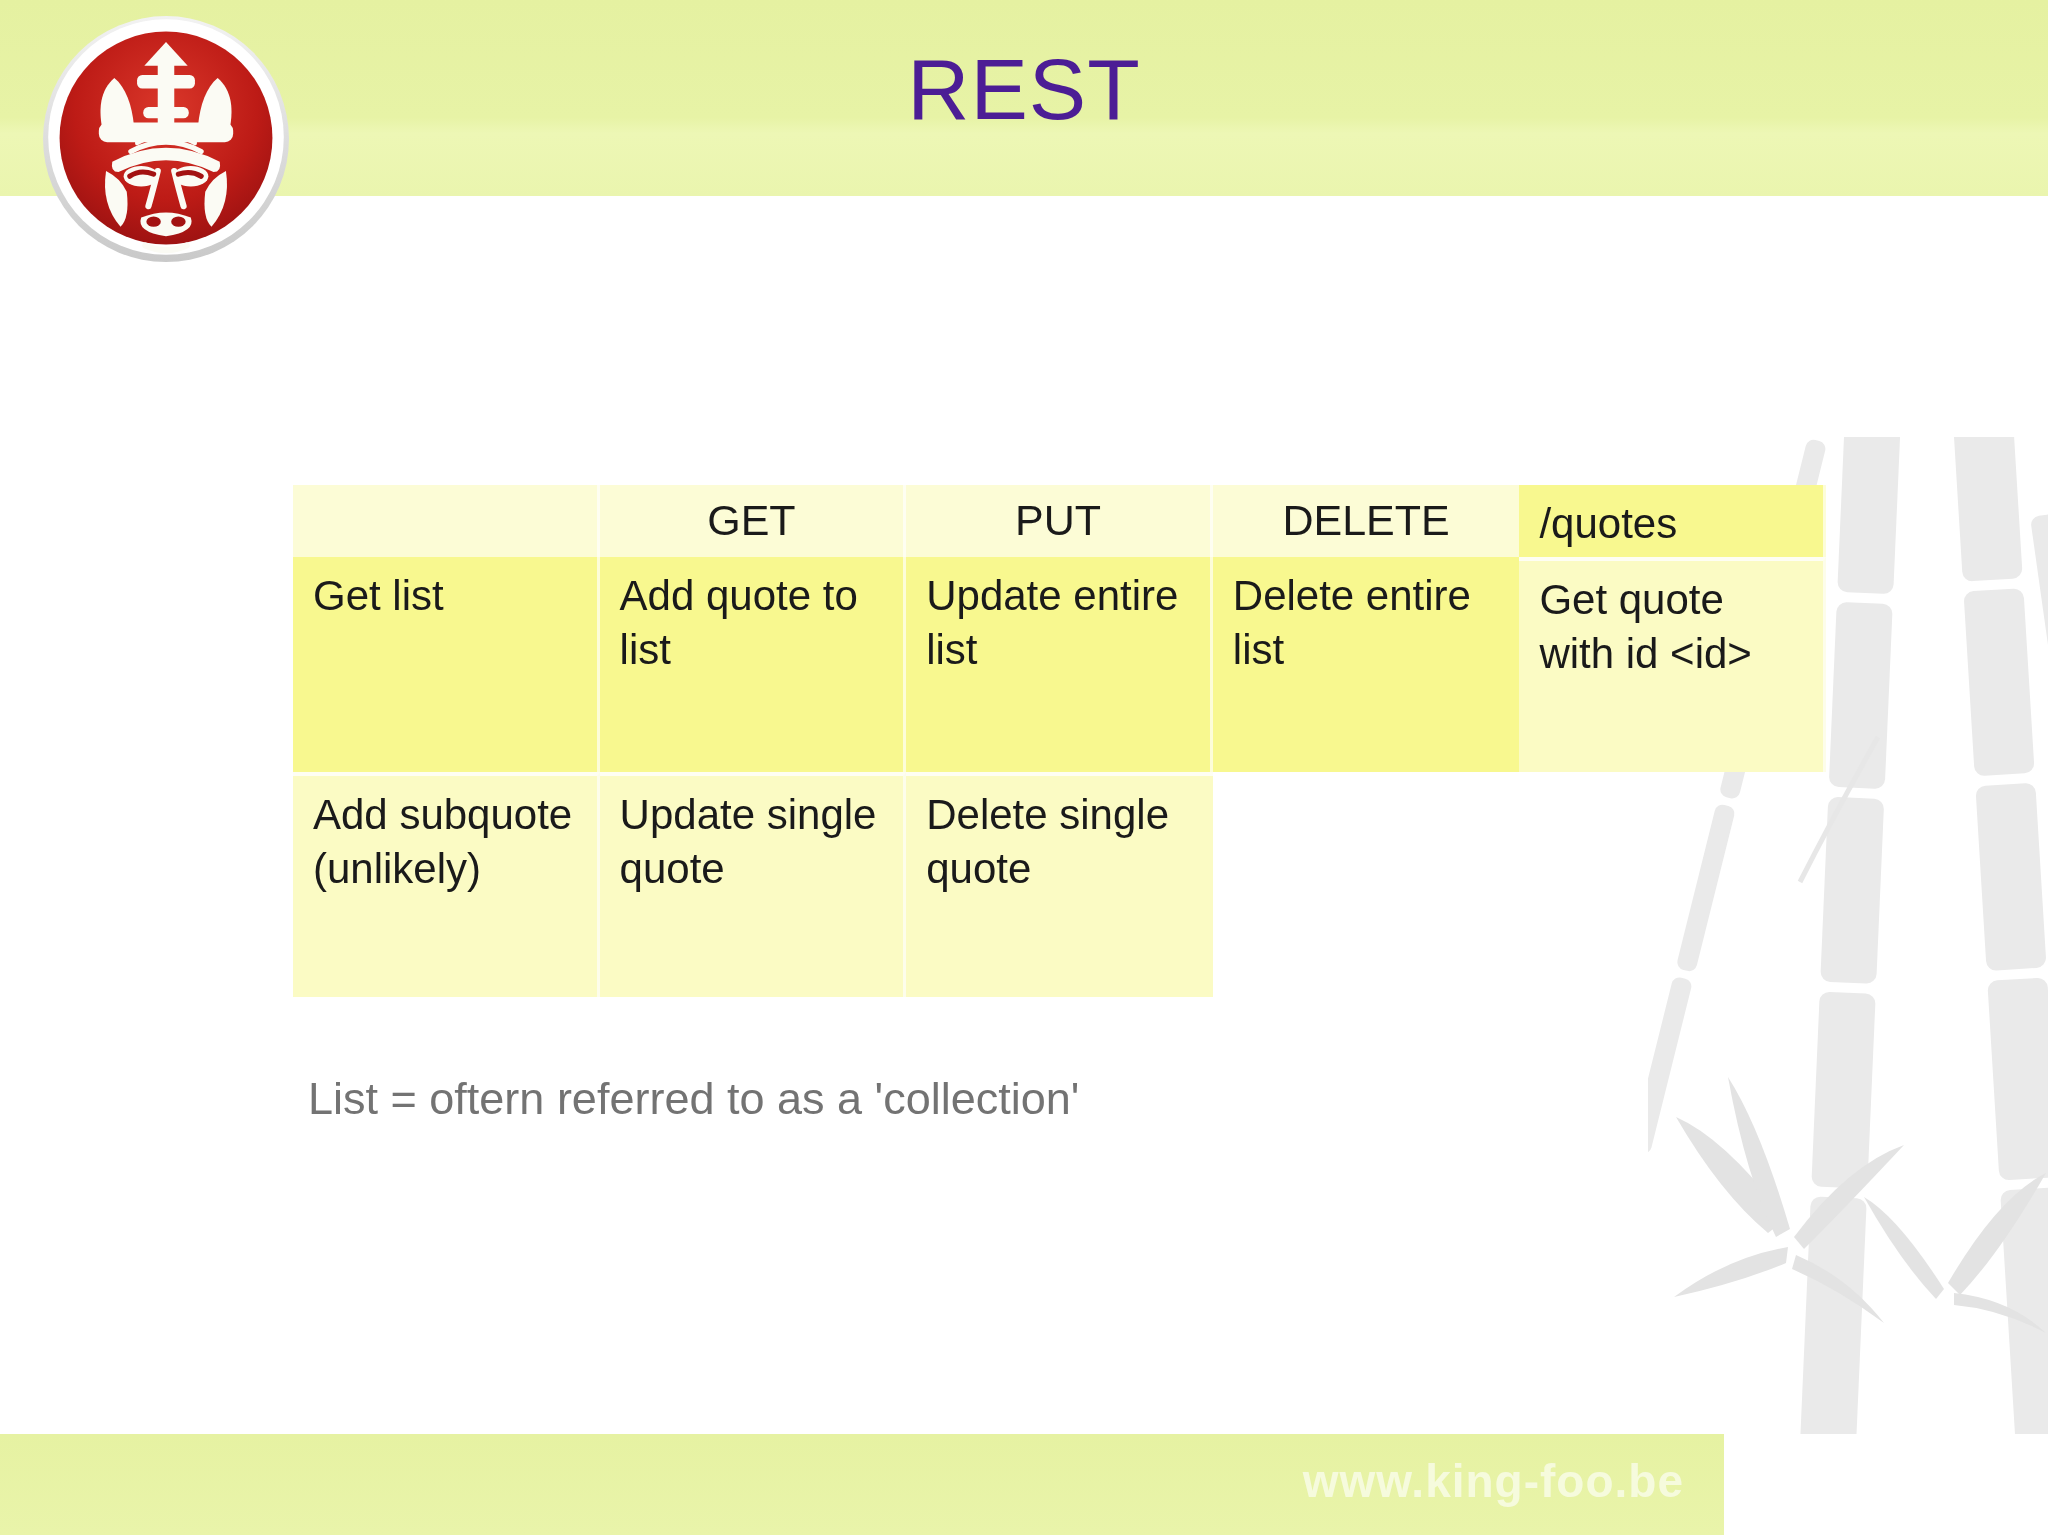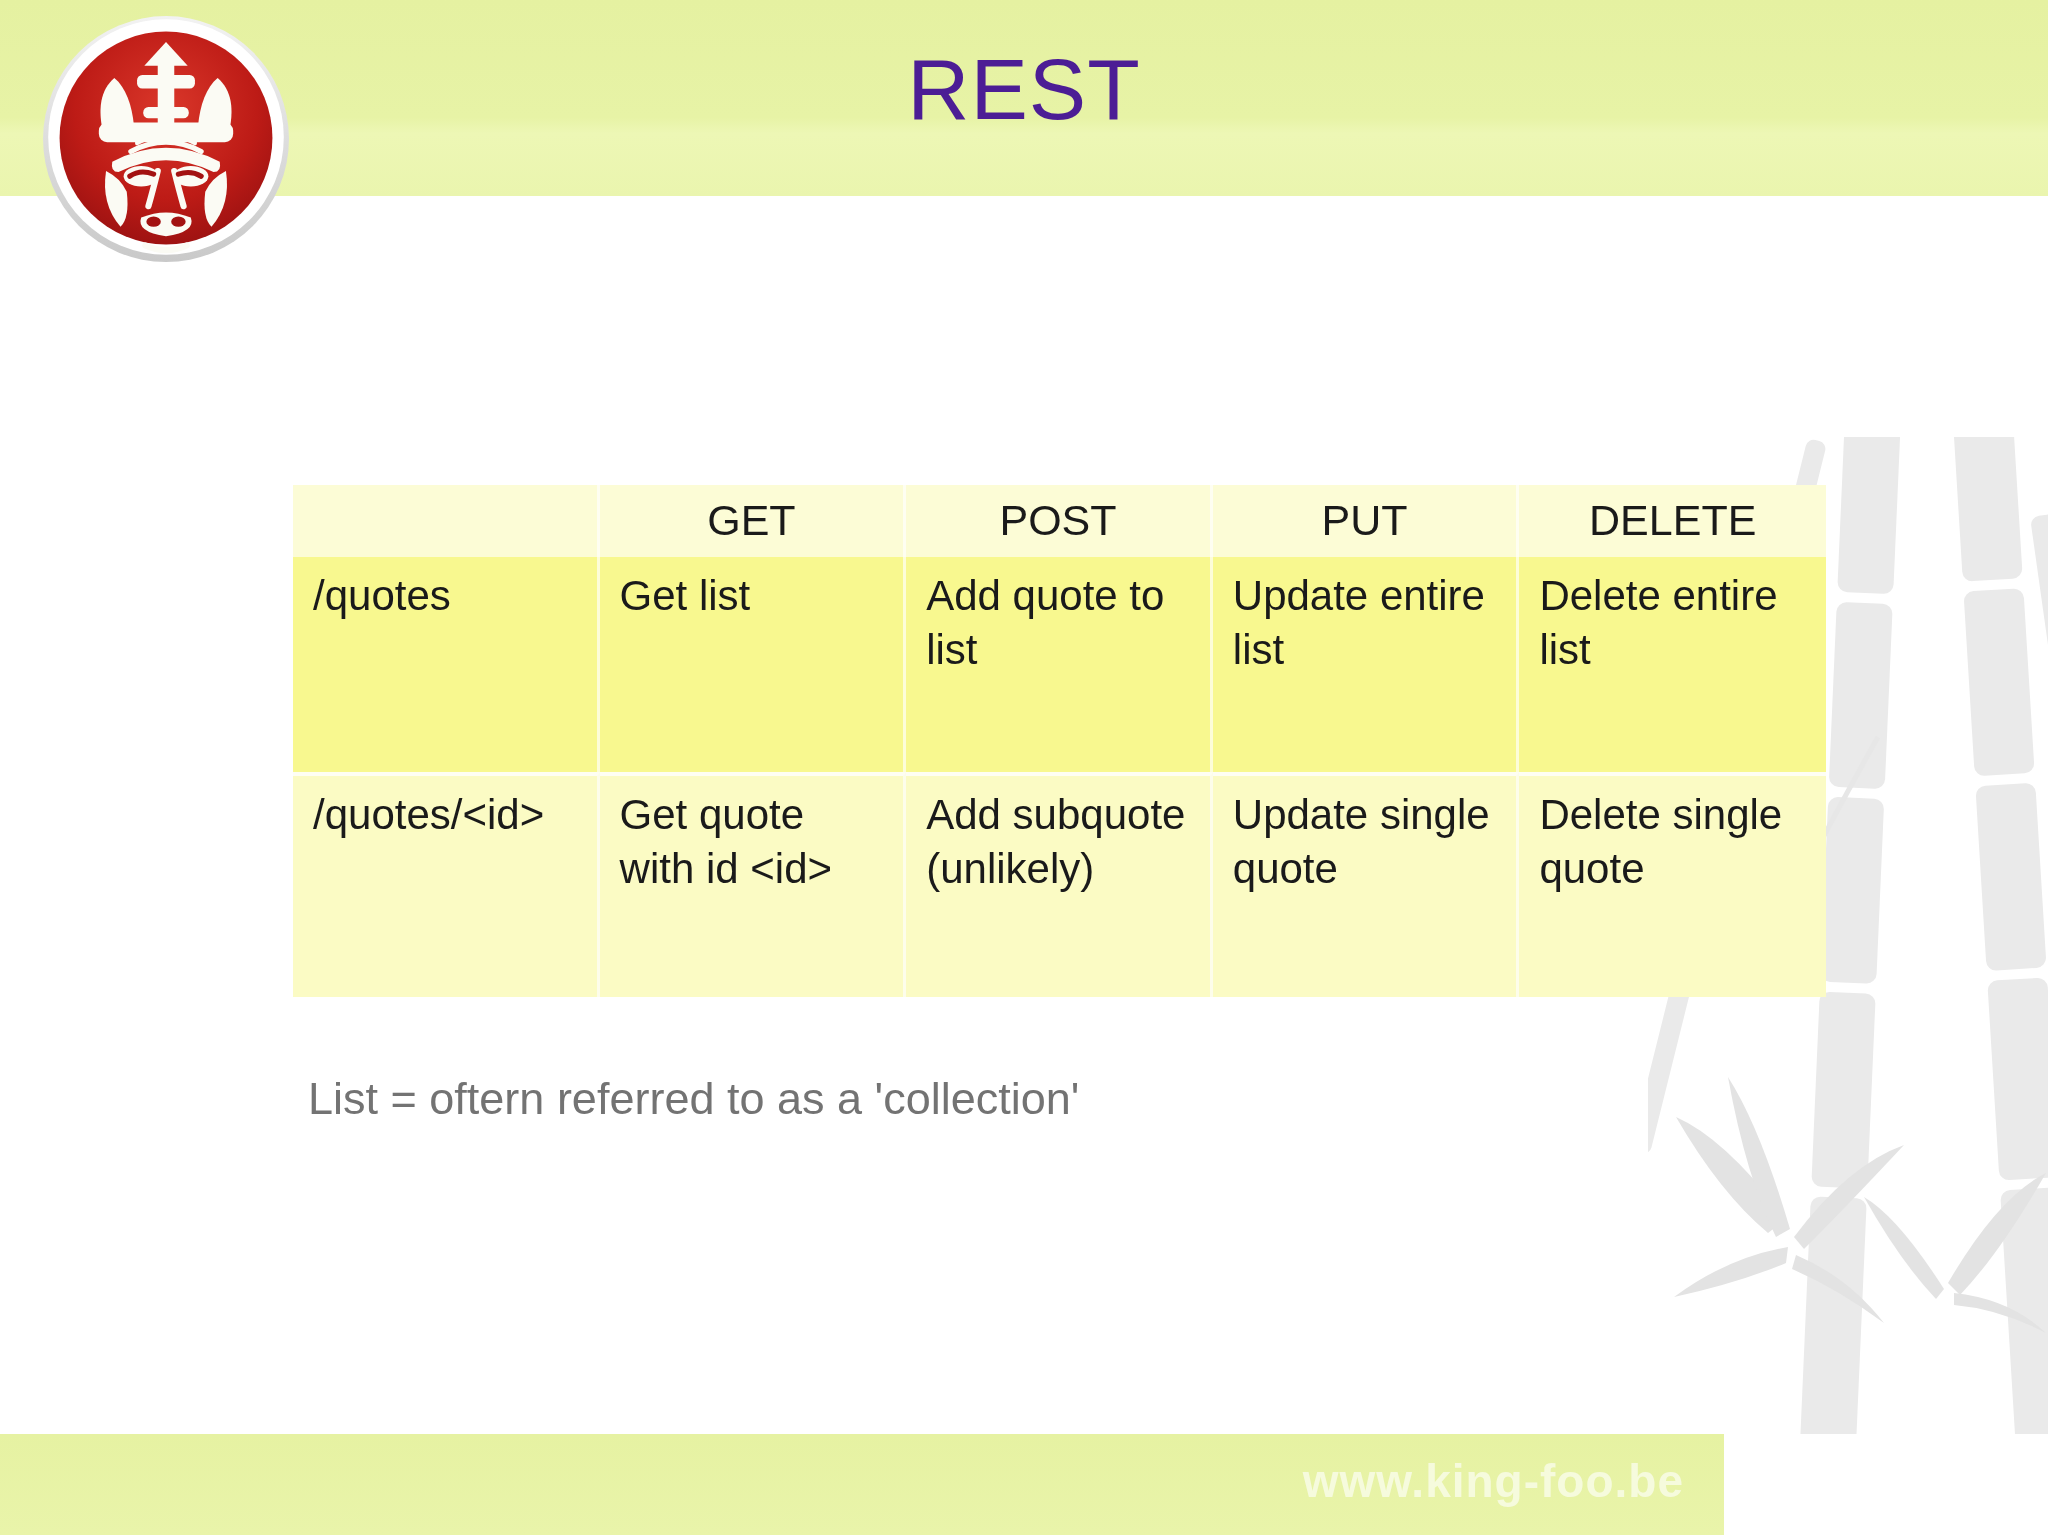--- a/index.html
+++ b/index.html
@@ -163,31 +163,29 @@
       <path d="M300,846 Q350,760 398,736 Q352,816 312,858 Z"></path>
       <path d="M306,856 Q362,862 398,896 Q352,872 306,868 Z"></path>
       <path d="M296,852 Q250,780 216,760 Q252,824 288,862 Z"></path>
     </g>
   </svg>
 
   <div class="rest-table">
 
     <div class="cell head corner"></div>
     <div class="cell head">GET</div>
-    <div class="cell head">POST</div>
     <div class="cell head">PUT</div>
     <div class="cell head last">DELETE</div>
 
     <div class="cell r1">/quotes</div>
     <div class="cell r1">Get list</div>
     <div class="cell r1">Add quote to list</div>
     <div class="cell r1">Update entire list</div>
     <div class="cell r1 last">Delete entire list</div>
 
-    <div class="cell r2">/quotes/&lt;id&gt;</div>
     <div class="cell r2">Get quote with id &lt;id&gt;</div>
     <div class="cell r2">Add subquote (unlikely)</div>
     <div class="cell r2">Update single quote</div>
     <div class="cell r2 last">Delete single quote</div>
   </div>
 
   <div class="note">List = oftern referred to as a 'collection'</div>
 
   <div class="footer-band">
     <div class="footer-url">www.king-foo.be</div>

